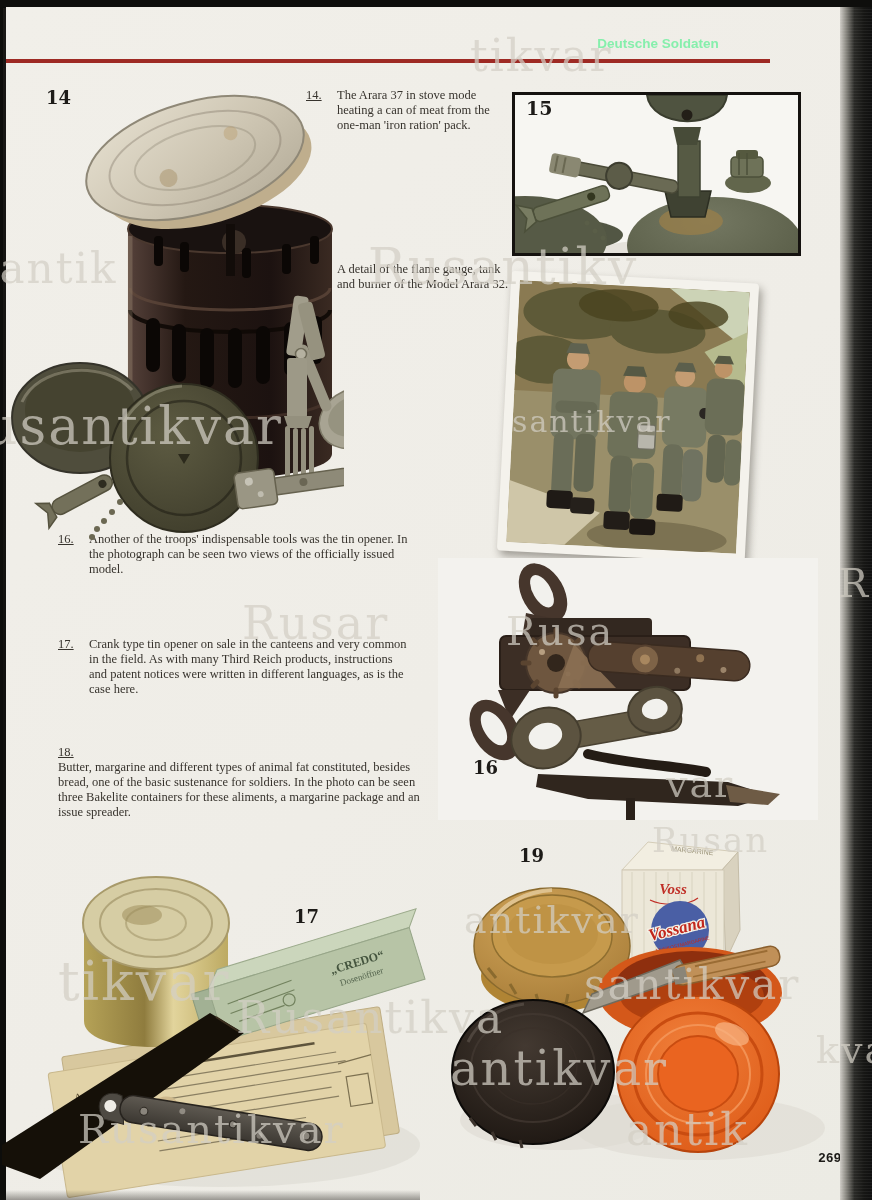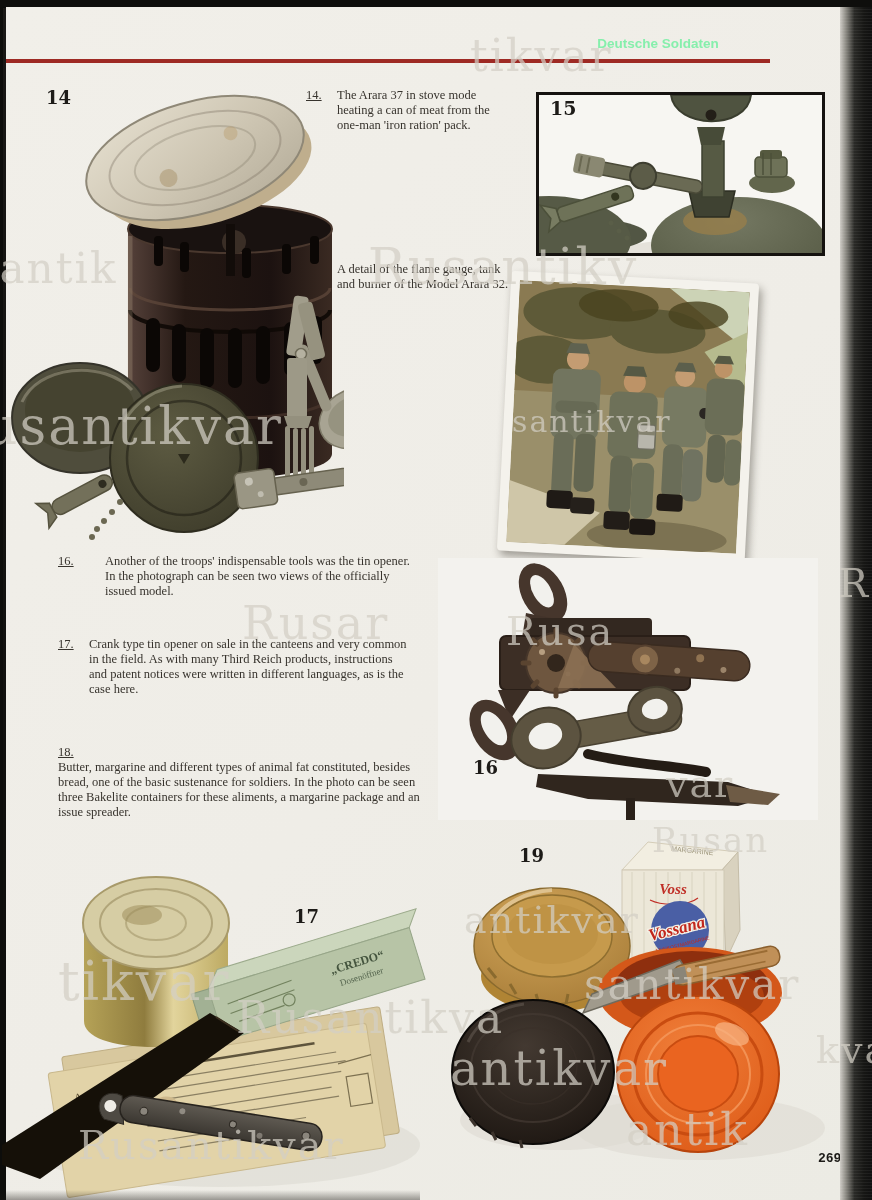--- a/index.html
+++ b/index.html
@@ -19,34 +19,34 @@
 
   .header-title{position:absolute;left:540px;top:36px;width:236px;text-align:center;
         font-family:"Liberation Sans",sans-serif;font-weight:700;font-size:13.5px;color:#86efac;}
   .red-rule{position:absolute;left:6px;top:59px;width:764px;height:4px;background:#9e2a24;}
 
   .caption{position:absolute;display:flex;font-size:12.5px;line-height:1.2;color:#37332d;}
   .cap-num{width:31px;flex-shrink:0;text-decoration:underline;}
   .cap-text{flex:1;}
   .c14{left:306px;top:88px;width:206px;}
   .c15{left:306px;top:262px;width:206px;}
-  .c16{left:58px;top:554px;width:352px;gap:16px;}
+  .c16{left:58px;top:532px;width:352px;}
   .c17{left:58px;top:637px;width:354px;}
   .c18{left:58px;top:745px;width:362px;flex-direction:column;}
 
   .fig-label{position:absolute;font-family:"DejaVu Serif",serif;font-weight:700;
         font-size:18px;color:#1d1b18;z-index:2;}
   .f14{left:46px;top:87px;}
   .f16{left:473px;top:757px;}
   .f17{left:294px;top:906px;}
   .f18{left:519px;top:845px;}
 
   .montage{position:absolute;z-index:1;}
   .frame15{position:absolute;left:512px;top:92px;width:283px;height:158px;z-index:1;
-        border:3px solid #15120f;background:#f7f6f2;margin-left:24px;}
+        border:3px solid #15120f;background:#f7f6f2;}
   .frame15 .fig-label{left:11px;top:2px;font-size:19px;}
 
   .soldiers-card{position:absolute;left:504px;top:277px;width:230px;height:262px;z-index:1;
         background:#f4f2ec;padding:9px;border-radius:4px;transform:rotate(3deg);
         box-shadow:3px 5px 9px rgba(40,35,25,.4);}
   .soldiers-card svg{display:block;}
 
   .page-number{position:absolute;left:770px;top:1151px;width:50px;
         font-family:Liberation Mono, monospace;font-weight:700;font-size:13px;color:#1c1a17;margin-left:48px;}
 
@@ -522,21 +522,21 @@
       <span class="wm" style="left: 242px; top: 596px; font-size: 46px;">Rusar</span>
       <span class="wm" style="left: 506px; top: 608px; font-size: 40px;">Rusa</span>
       <span class="wm" style="left: 666px; top: 762px; font-size: 38px;">var</span>
       <span class="wm" style="left: 652px; top: 820px; font-size: 34px;">Rusan</span>
       <span class="wm" style="left: 58px; top: 950px; font-size: 54px;">tikvar</span>
       <span class="wm" style="left: 236px; top: 992px; font-size: 44px;">Rusantikva</span>
       <span class="wm" style="left: 464px; top: 898px; font-size: 38px;">antikvar</span>
       <span class="wm" style="left: 584px; top: 960px; font-size: 42px;">santikvar</span>
       <span class="wm" style="left: 450px; top: 1040px; font-size: 48px;">antikvar</span>
       <span class="wm" style="left: 626px; top: 1104px; font-size: 44px;">antik</span>
-      <span class="wm" style="left: 78px; top: 1106px; font-size: 40px; margin-top: 16px;">Rusantikvar</span>
+      <span class="wm" style="left: 78px; top: 1106px; font-size: 40px;">Rusantikvar</span>
       <span class="wm" style="left: 838px; top: 560px; font-size: 40px;">R</span>
       <span class="wm" style="left: 816px; top: 1028px; font-size: 38px;">kva</span>
     </div>
 
   <div class="right-edge"></div>
   <div class="top-edge"></div>
   <div class="bottom-shade"></div>
 
   <div class="page-number">269</div>
 </div>

